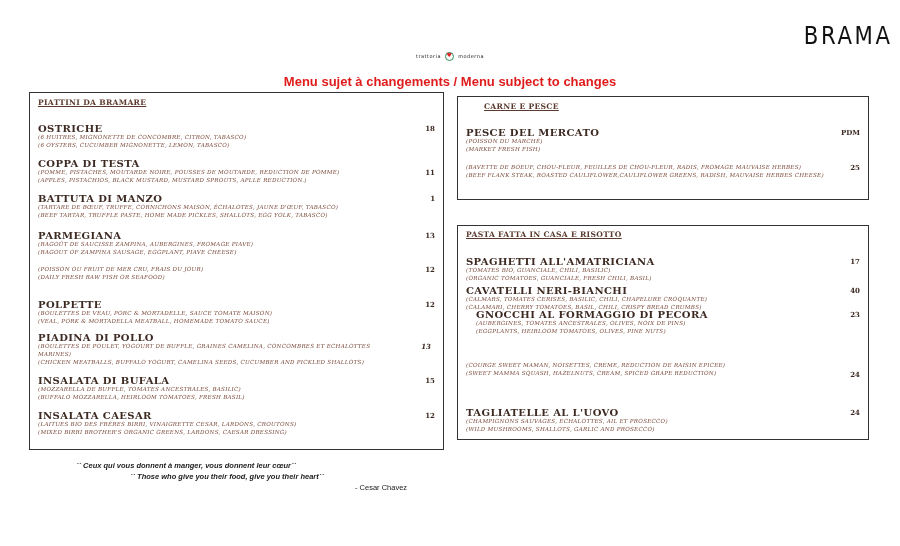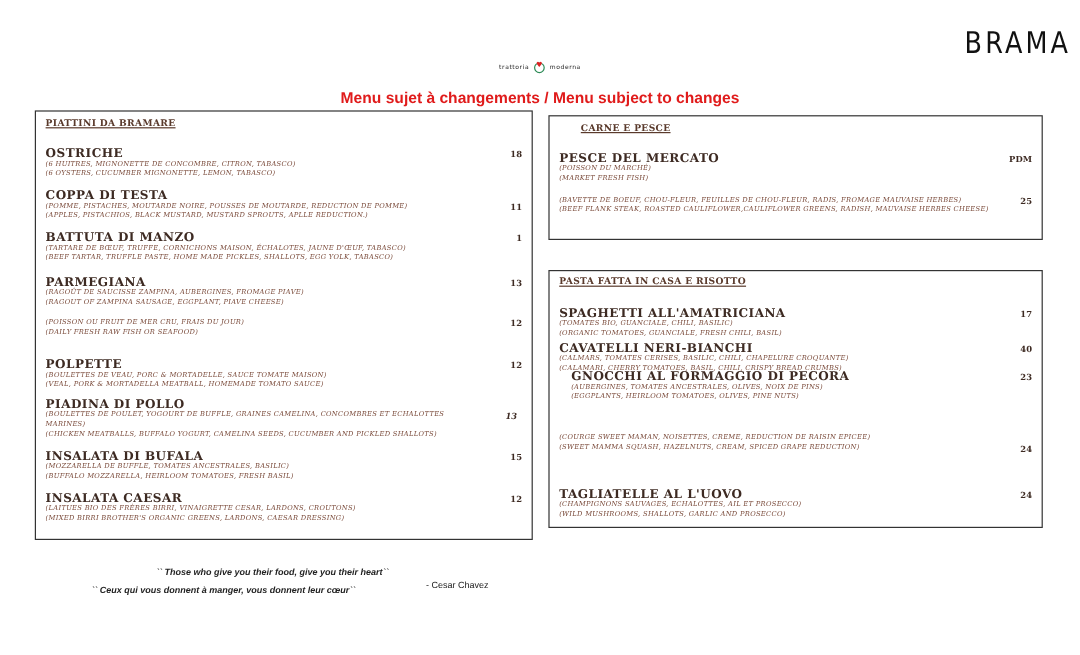--- a/index.html
+++ b/index.html
@@ -157,15 +157,15 @@
   </div>
 
   <div class="item" style="top:170px;margin-top:12px;">
     <div class="item-name">TAGLIATELLE AL L'UOVO</div>
     <div class="item-desc">(CHAMPIGNONS SAUVAGES, ECHALOTTES, AIL ET PROSECCO)</div>
     <div class="item-desc">(WILD MUSHROOMS, SHALLOTS, GARLIC AND PROSECCO)</div>
     <div class="item-price">24</div>
   </div>
 </div>
 
-<div class="quote" style="left:76px; top:487px;">`` Ceux qui vous donnent à manger, vous donnent leur cœur``</div>
+<div class="quote" style="left:76px; top:461px;">`` Ceux qui vous donnent à manger, vous donnent leur cœur``</div>
 <div class="quote" style="left:130px; top:472px;">`` Those who give you their food, give you their heart``</div>
 <div class="author" style="left:355px; top:483px;">- Cesar Chavez</div>
 
 </body></html>

